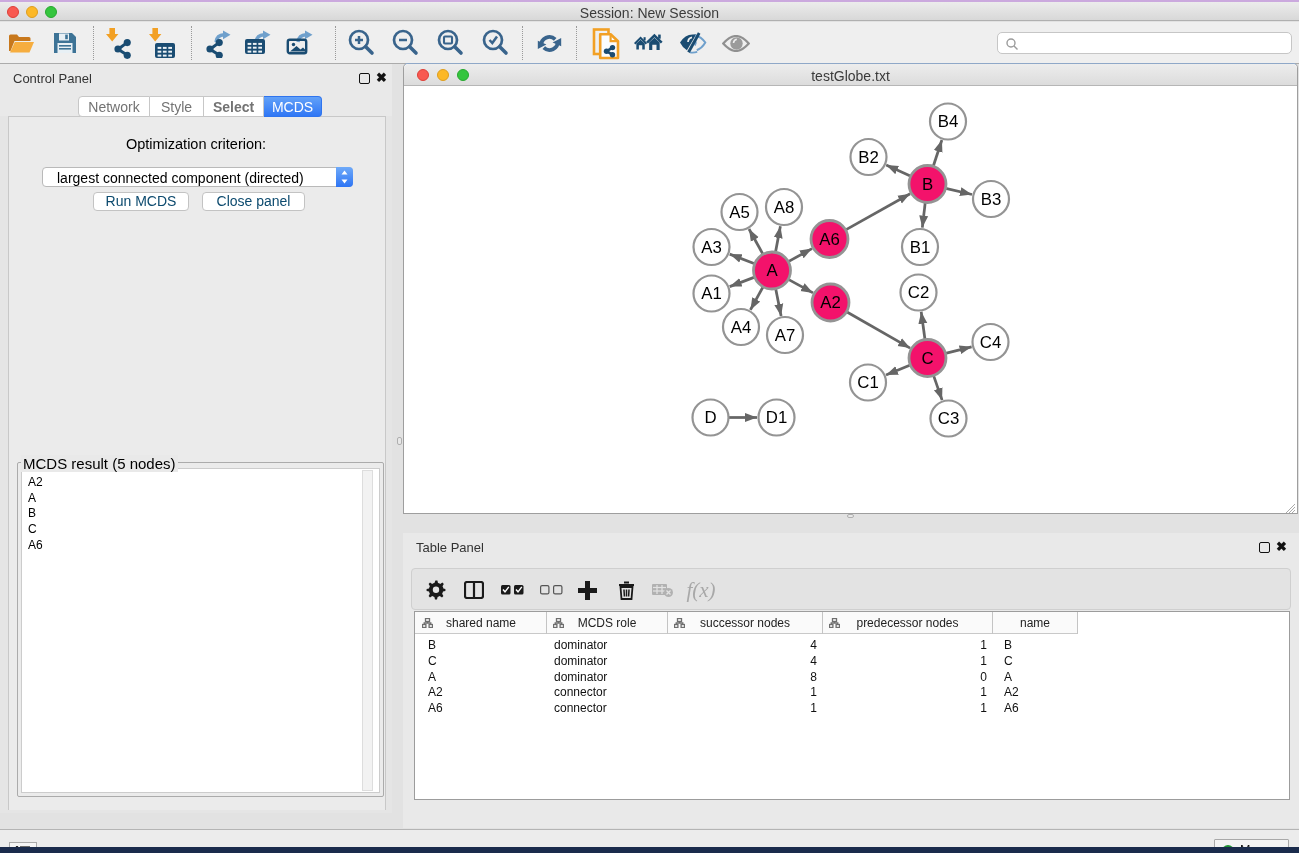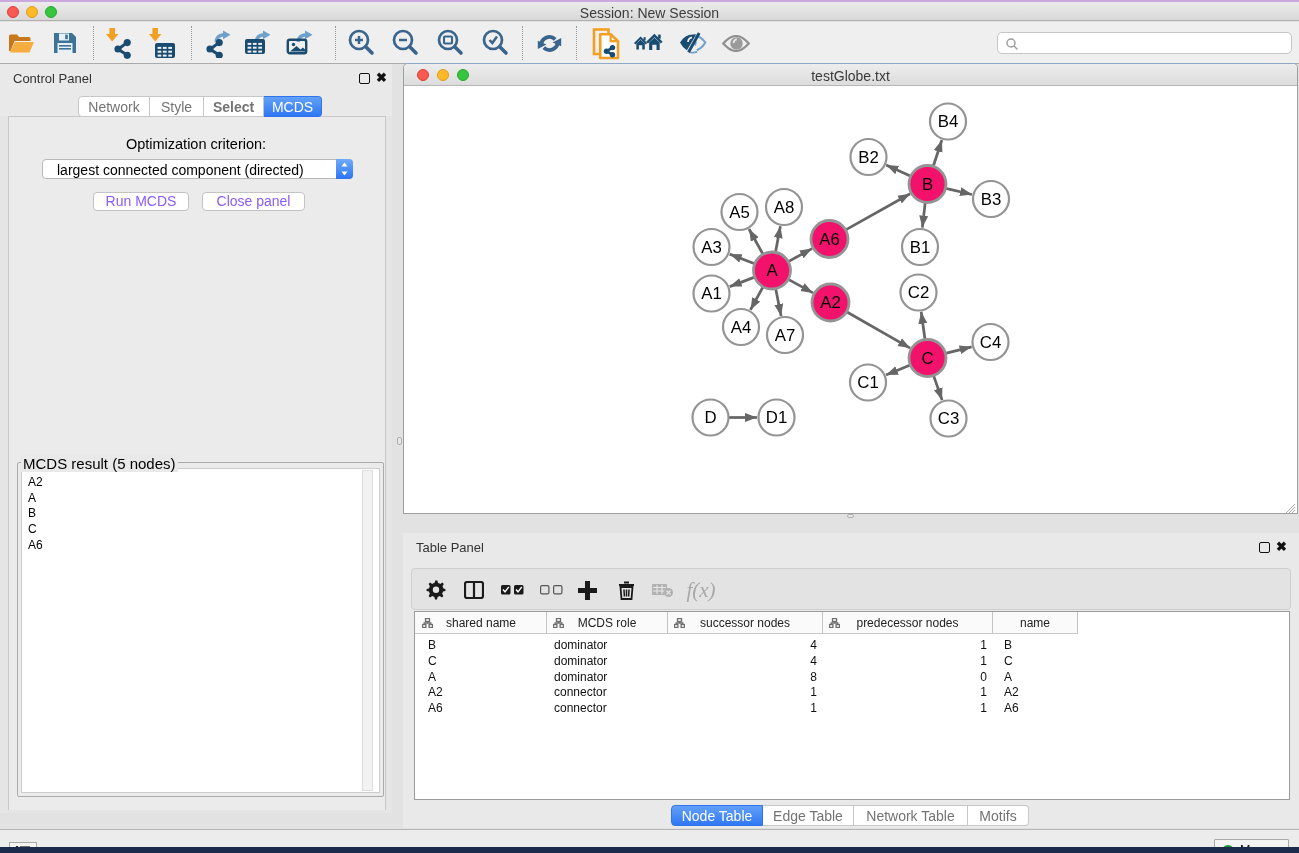--- a/index.html
+++ b/index.html
@@ -25,22 +25,22 @@
 .phead { position:absolute; font-size:13px; color:#333; }
 .fbtn { position:absolute; width:11px; height:11px; border:1.5px solid #111; border-radius:2px; }
 .xbtn { position:absolute; font-size:13px; font-weight:bold; color:#111; }
 
 .segwrap { position:absolute; display:flex; height:21px; }
 .seg { background:#fff; border:1px solid #C7C7C7; border-left:none; font-size:14px; color:#737373; display:flex; align-items:center; justify-content:center; }
 .seg.first { border-left:1px solid #C7C7C7; border-radius:4px 0 0 4px; }
 .seg.last { border-radius:0 4px 4px 0; }
 .seg.sel { background:linear-gradient(#62A1F8,#3077F5); border-color:#2F74EE; color:#fff; }
 
-.btn { position:absolute; background:#fff; border:1px solid #C3C3C3; border-radius:4px; font-size:14px; color:#8b5cf6; text-align:center; }
-#combo { position:absolute; left:42px; top:95px; width:311px; height:20px; background:#fff; border:1px solid #B9B9B9; border-radius:4px; font-size:14px; }
+.btn { position:absolute; background:#fff; border:1px solid #C3C3C3; border-radius:4px; font-size:14px; color:#0c4a6e; text-align:center; }
+#combo { position:absolute; left:42px; top:103px; width:311px; height:20px; background:#fff; border:1px solid #B9B9B9; border-radius:4px; font-size:14px; }
 #combo .ctext { position:absolute; left:14px; top:2px; }
 #combo .spin { position:absolute; right:-1px; top:-1px; width:17px; height:20px; background:linear-gradient(#6FAAF9,#2D74F4); border-radius:0 4px 4px 0; }
 
 #gbox { position:absolute; left:17px; top:398px; width:367px; height:335px; border:1px solid #ABABAB; border-radius:2px; }
 #gboxtitle { position:absolute; left:21px; background:#E9E9E9; padding:0 2px; font-size:15px; color:#000; }
 #glist { position:absolute; left:3px; top:5px; width:359px; height:325px; background:#fff; border:1px solid #CCC; font-size:12px; line-height:15.7px; padding:6px 0 0 6px; color:#000; }
 #gscroll { position:absolute; right:6px; top:1px; width:11px; height:321px; background:#F2F2F2; border:1px solid #DDD; }
 
 #statusbar { left:0; top:813px; width:1299px; height:50px; background:#ECECEC; border-top:1px solid #B4B4B4;margin-top:16px; }
 #memBtn { position:absolute; left:1214px; top:8.5px; width:75px; height:23px; background:#F4F4F4; border:1px solid #A9A9A9; border-radius:1px; color:#111; }
@@ -509,26 +509,20 @@
 <div class="trow" style="left:139px; top:73.39999999999999px;">connector</div>
 <div class="trow" style="left:253px; top:73.39999999999999px; width:149px; text-align:right;">1</div>
 <div class="trow" style="left:408px; top:73.39999999999999px; width:164px; text-align:right;">1</div>
 <div class="trow" style="left:589px; top:73.39999999999999px;">A2</div>
 <div class="trow" style="left:13px; top:89.19999999999999px;">A6</div>
 <div class="trow" style="left:139px; top:89.19999999999999px;">connector</div>
 <div class="trow" style="left:253px; top:89.19999999999999px; width:149px; text-align:right;">1</div>
 <div class="trow" style="left:408px; top:89.19999999999999px; width:164px; text-align:right;">1</div>
 <div class="trow" style="left:589px; top:89.19999999999999px;">A6</div>
   </div>
-  <div class="segwrap" style="left:268px; top:272px;">
-    <div class="seg first sel" style="width:92px;">Node Table</div>
-    <div class="seg" style="width:91px;">Edge Table</div>
-    <div class="seg" style="width:114px;">Network Table</div>
-    <div class="seg last" style="width:61px;">Motifs</div>
-  </div>
 </div>
 <div id="statusbar" class="abs">
   <div id="listBtn">
       <svg width="16" height="13" viewBox="0 0 16 13">
         <circle cx="2" cy="2.5" r="1.4" fill="#111"></circle>
         <circle cx="2" cy="6.5" r="1.4" fill="#111"></circle>
         <circle cx="2" cy="10.5" r="1.4" fill="#111"></circle>
         <rect x="5" y="1.4" width="10" height="2.2" fill="#111"></rect>
         <rect x="5" y="5.4" width="10" height="2.2" fill="#111"></rect>
         <rect x="5" y="9.4" width="10" height="2.2" fill="#111"></rect>

